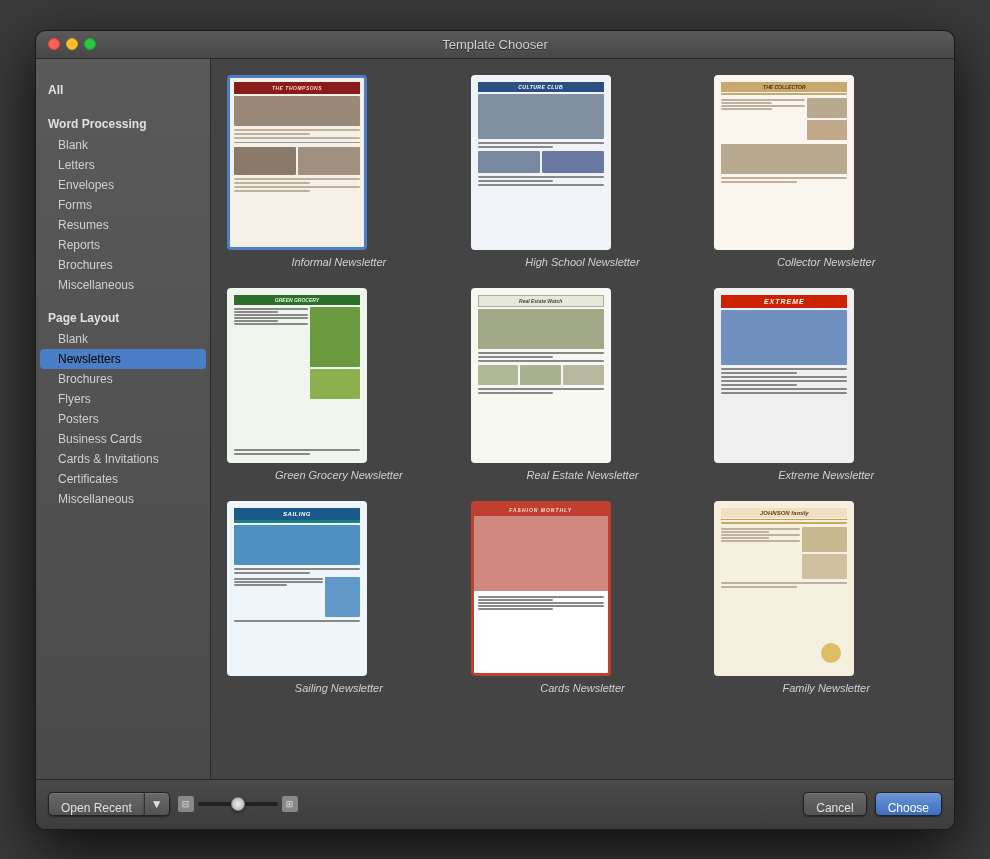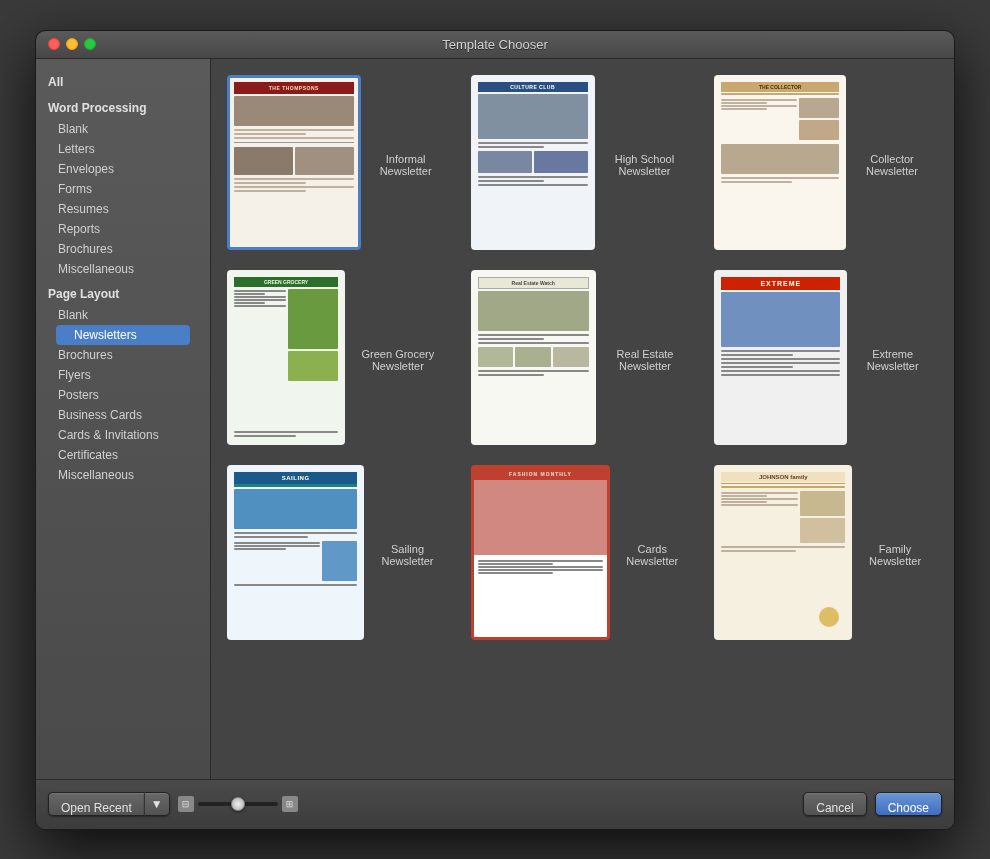--- a/index.html
+++ b/index.html
@@ -70,53 +70,54 @@
       padding: 8px 0;
     }
     .sidebar::-webkit-scrollbar { width: 6px; }
     .sidebar::-webkit-scrollbar-track { background: #4a4a4a; }
     .sidebar::-webkit-scrollbar-thumb { background: #666; border-radius: 3px; }
     .sidebar-category {
       color: #e0e0e0;
       font-size: 12px;
       font-weight: 600;
       padding: 4px 12px;
-      margin-top: 4px;
+      margin-top: 12px;
     }
     .sidebar-item {
       color: #d0d0d0;
       font-size: 12px;
       padding: 3px 12px 3px 22px;
       cursor: pointer;
     }
     .sidebar-item.active {
       background: #4a7ec7;
-      color: #ffffff;
+      color: #000000;
       border-radius: 4px;
-      margin: 0 20px;
+      margin: 0 4px;
       padding: 3px 8px 3px 18px;
     }
     .main {
       flex: 1;
       background: #444;
       overflow-y: auto;
       padding: 16px;
     }
     .main::-webkit-scrollbar { width: 8px; }
     .main::-webkit-scrollbar-track { background: #3a3a3a; }
     .main::-webkit-scrollbar-thumb { background: #666; border-radius: 4px; }
     .template-grid {
       display: grid;
       grid-template-columns: repeat(3, 1fr);
       gap: 20px;
     }
     .template-item {
       display: flex;
-      align-items: center;
+      flex-direction: column;
       cursor: pointer;
+      font-style: italic;
     }
     .template-thumb {
       width: 140px;
       height: 175px;
       border: 3px solid transparent;
       border-radius: 4px;
       overflow: hidden;
       background: #fff;
       display: flex;
       flex-direction: column;

